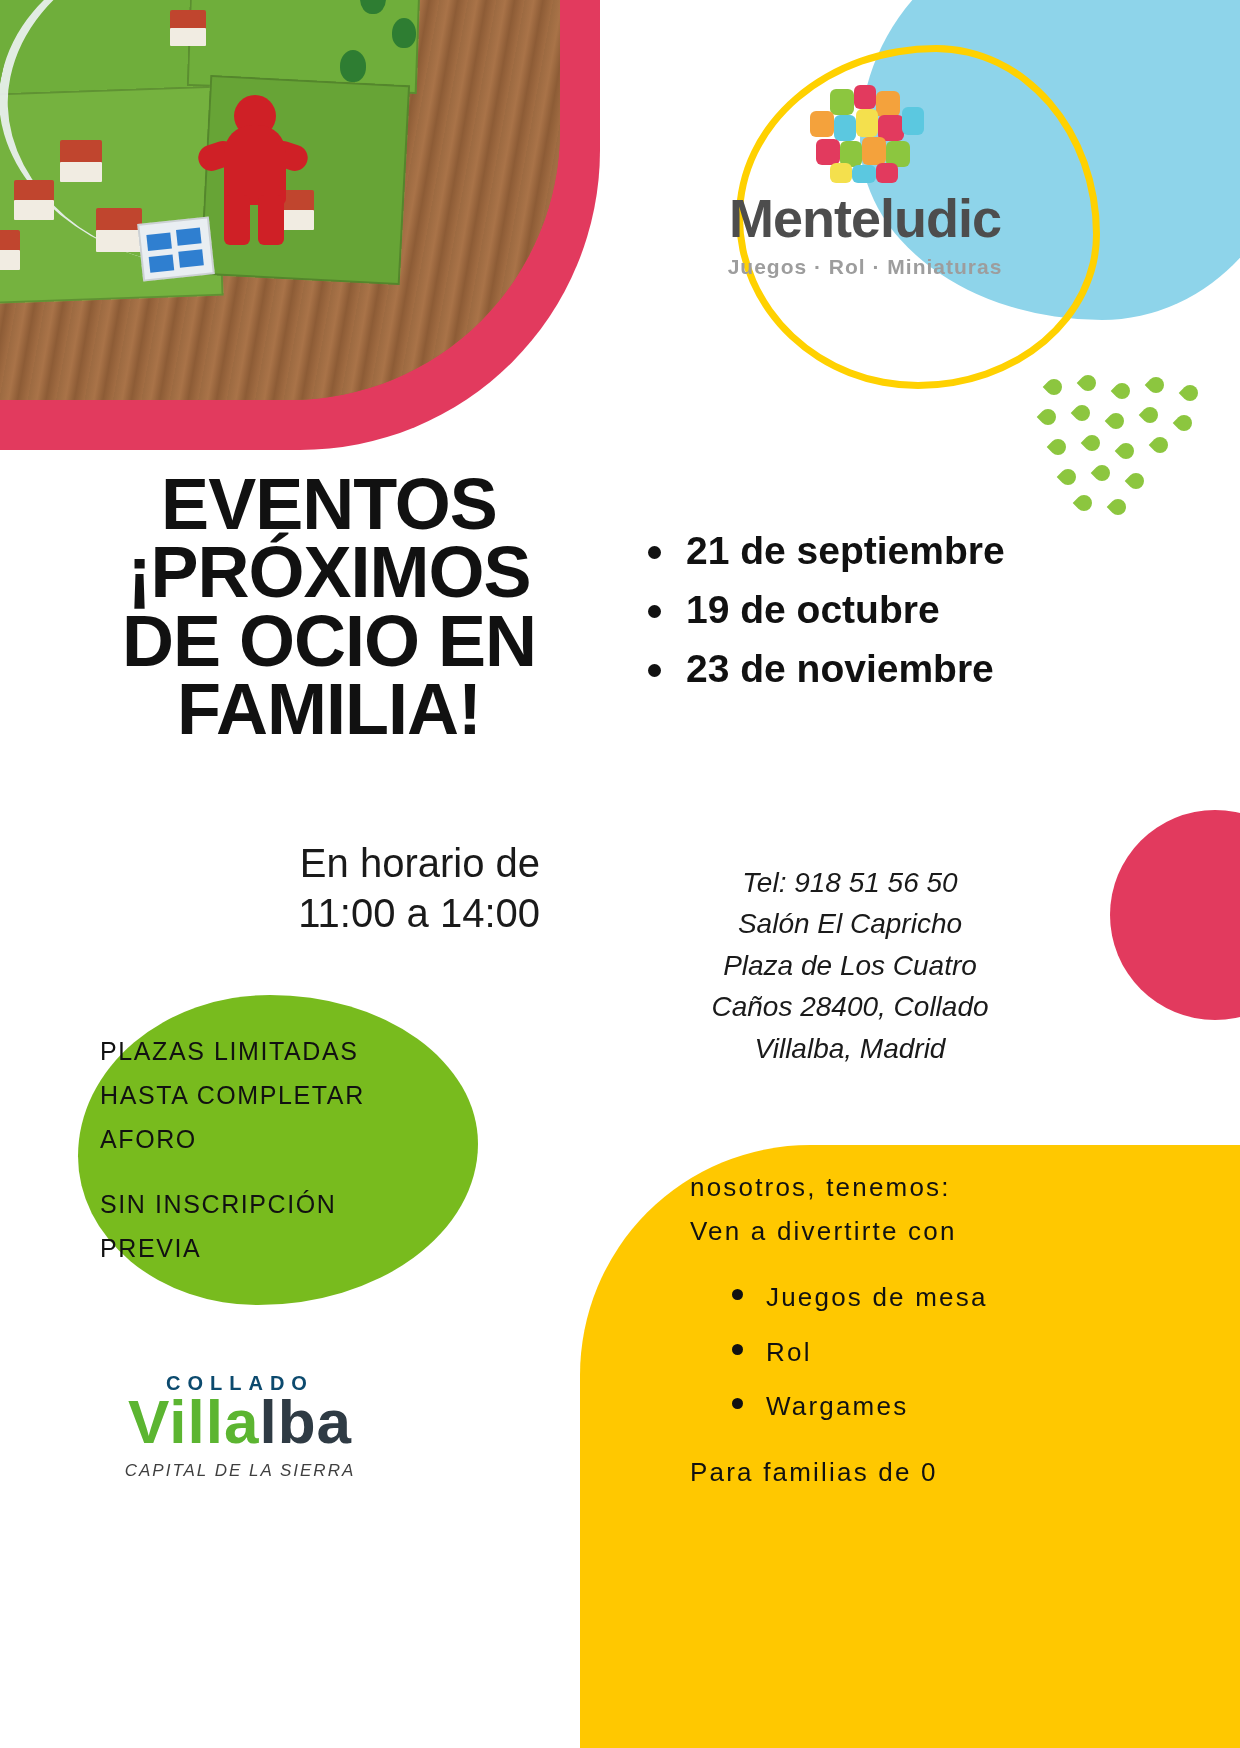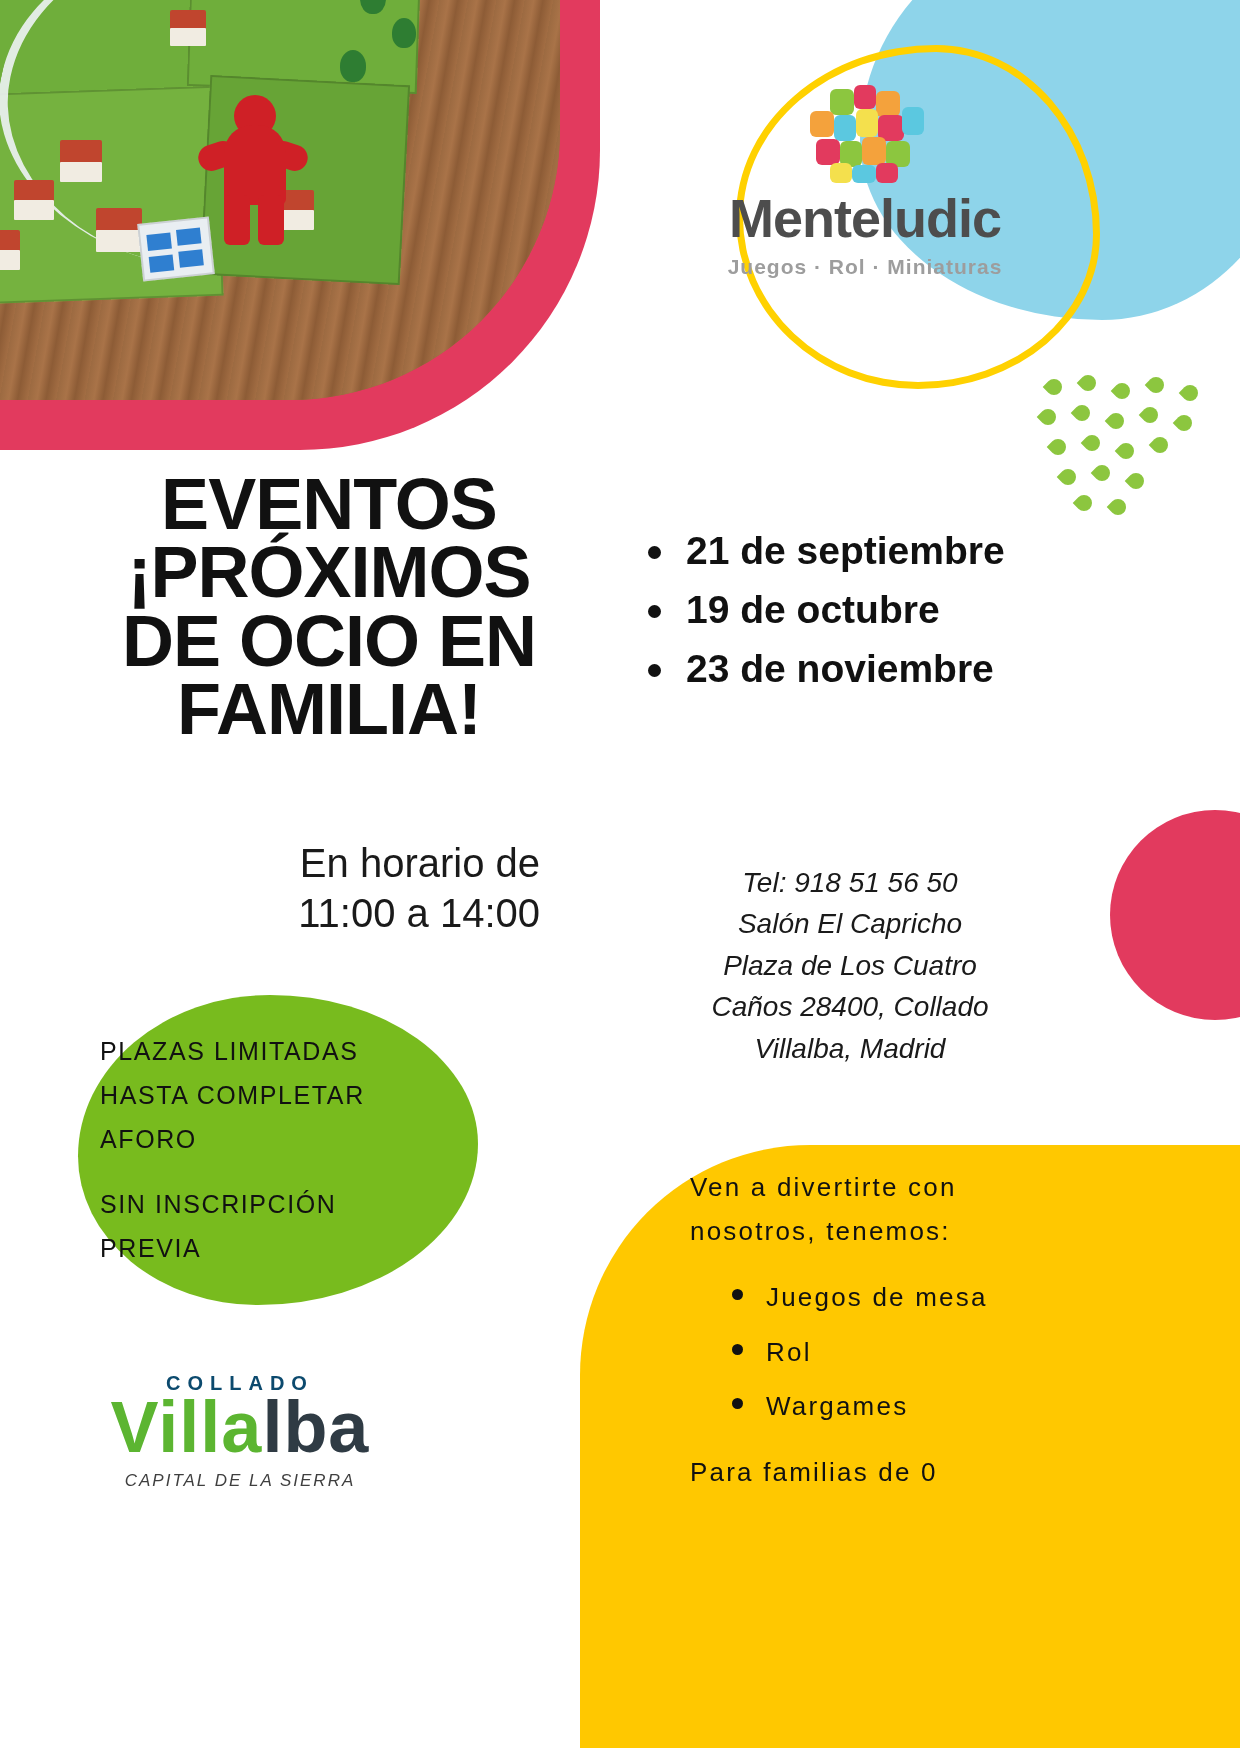--- a/index.html
+++ b/index.html
@@ -292,21 +292,21 @@
     width: 300px;
     text-align: center;
   }
   .villalba .top {
     font-size: 20px;
     letter-spacing: 7px;
     font-weight: 700;
     color: #0c4a6e;
   }
   .villalba .main {
-    font-size: 72px;
+    font-size: 62px;
     font-weight: 700;
     letter-spacing: 1px;
     line-height: 1;
     margin-top: -4px;
   }
   .villalba .main .g { color: #5cb531; }
   .villalba .main .d { color: #2f3b44; }
   .villalba .bottom {
     margin-top: 8px;
     font-size: 17px;
@@ -442,22 +442,22 @@
 <div class="green-text">
   <div>PLAZAS LIMITADAS</div>
   <div>HASTA COMPLETAR</div>
   <div>AFORO</div>
   <div class="gap"></div>
   <div>SIN INSCRIPCIÓN</div>
   <div>PREVIA</div>
 </div>
 
 <div class="yellow-text">
+  <div>nosotros, tenemos:</div>
   <div>Ven a divertirte con</div>
-  <div>nosotros, tenemos:</div>
   <ul>
     <li>Juegos de mesa</li>
     <li>Rol</li>
     <li>Wargames</li>
   </ul>
   <div>Para familias de 0</div>
 </div>
 
 <div class="villalba">
   <div class="top">COLLADO</div>

